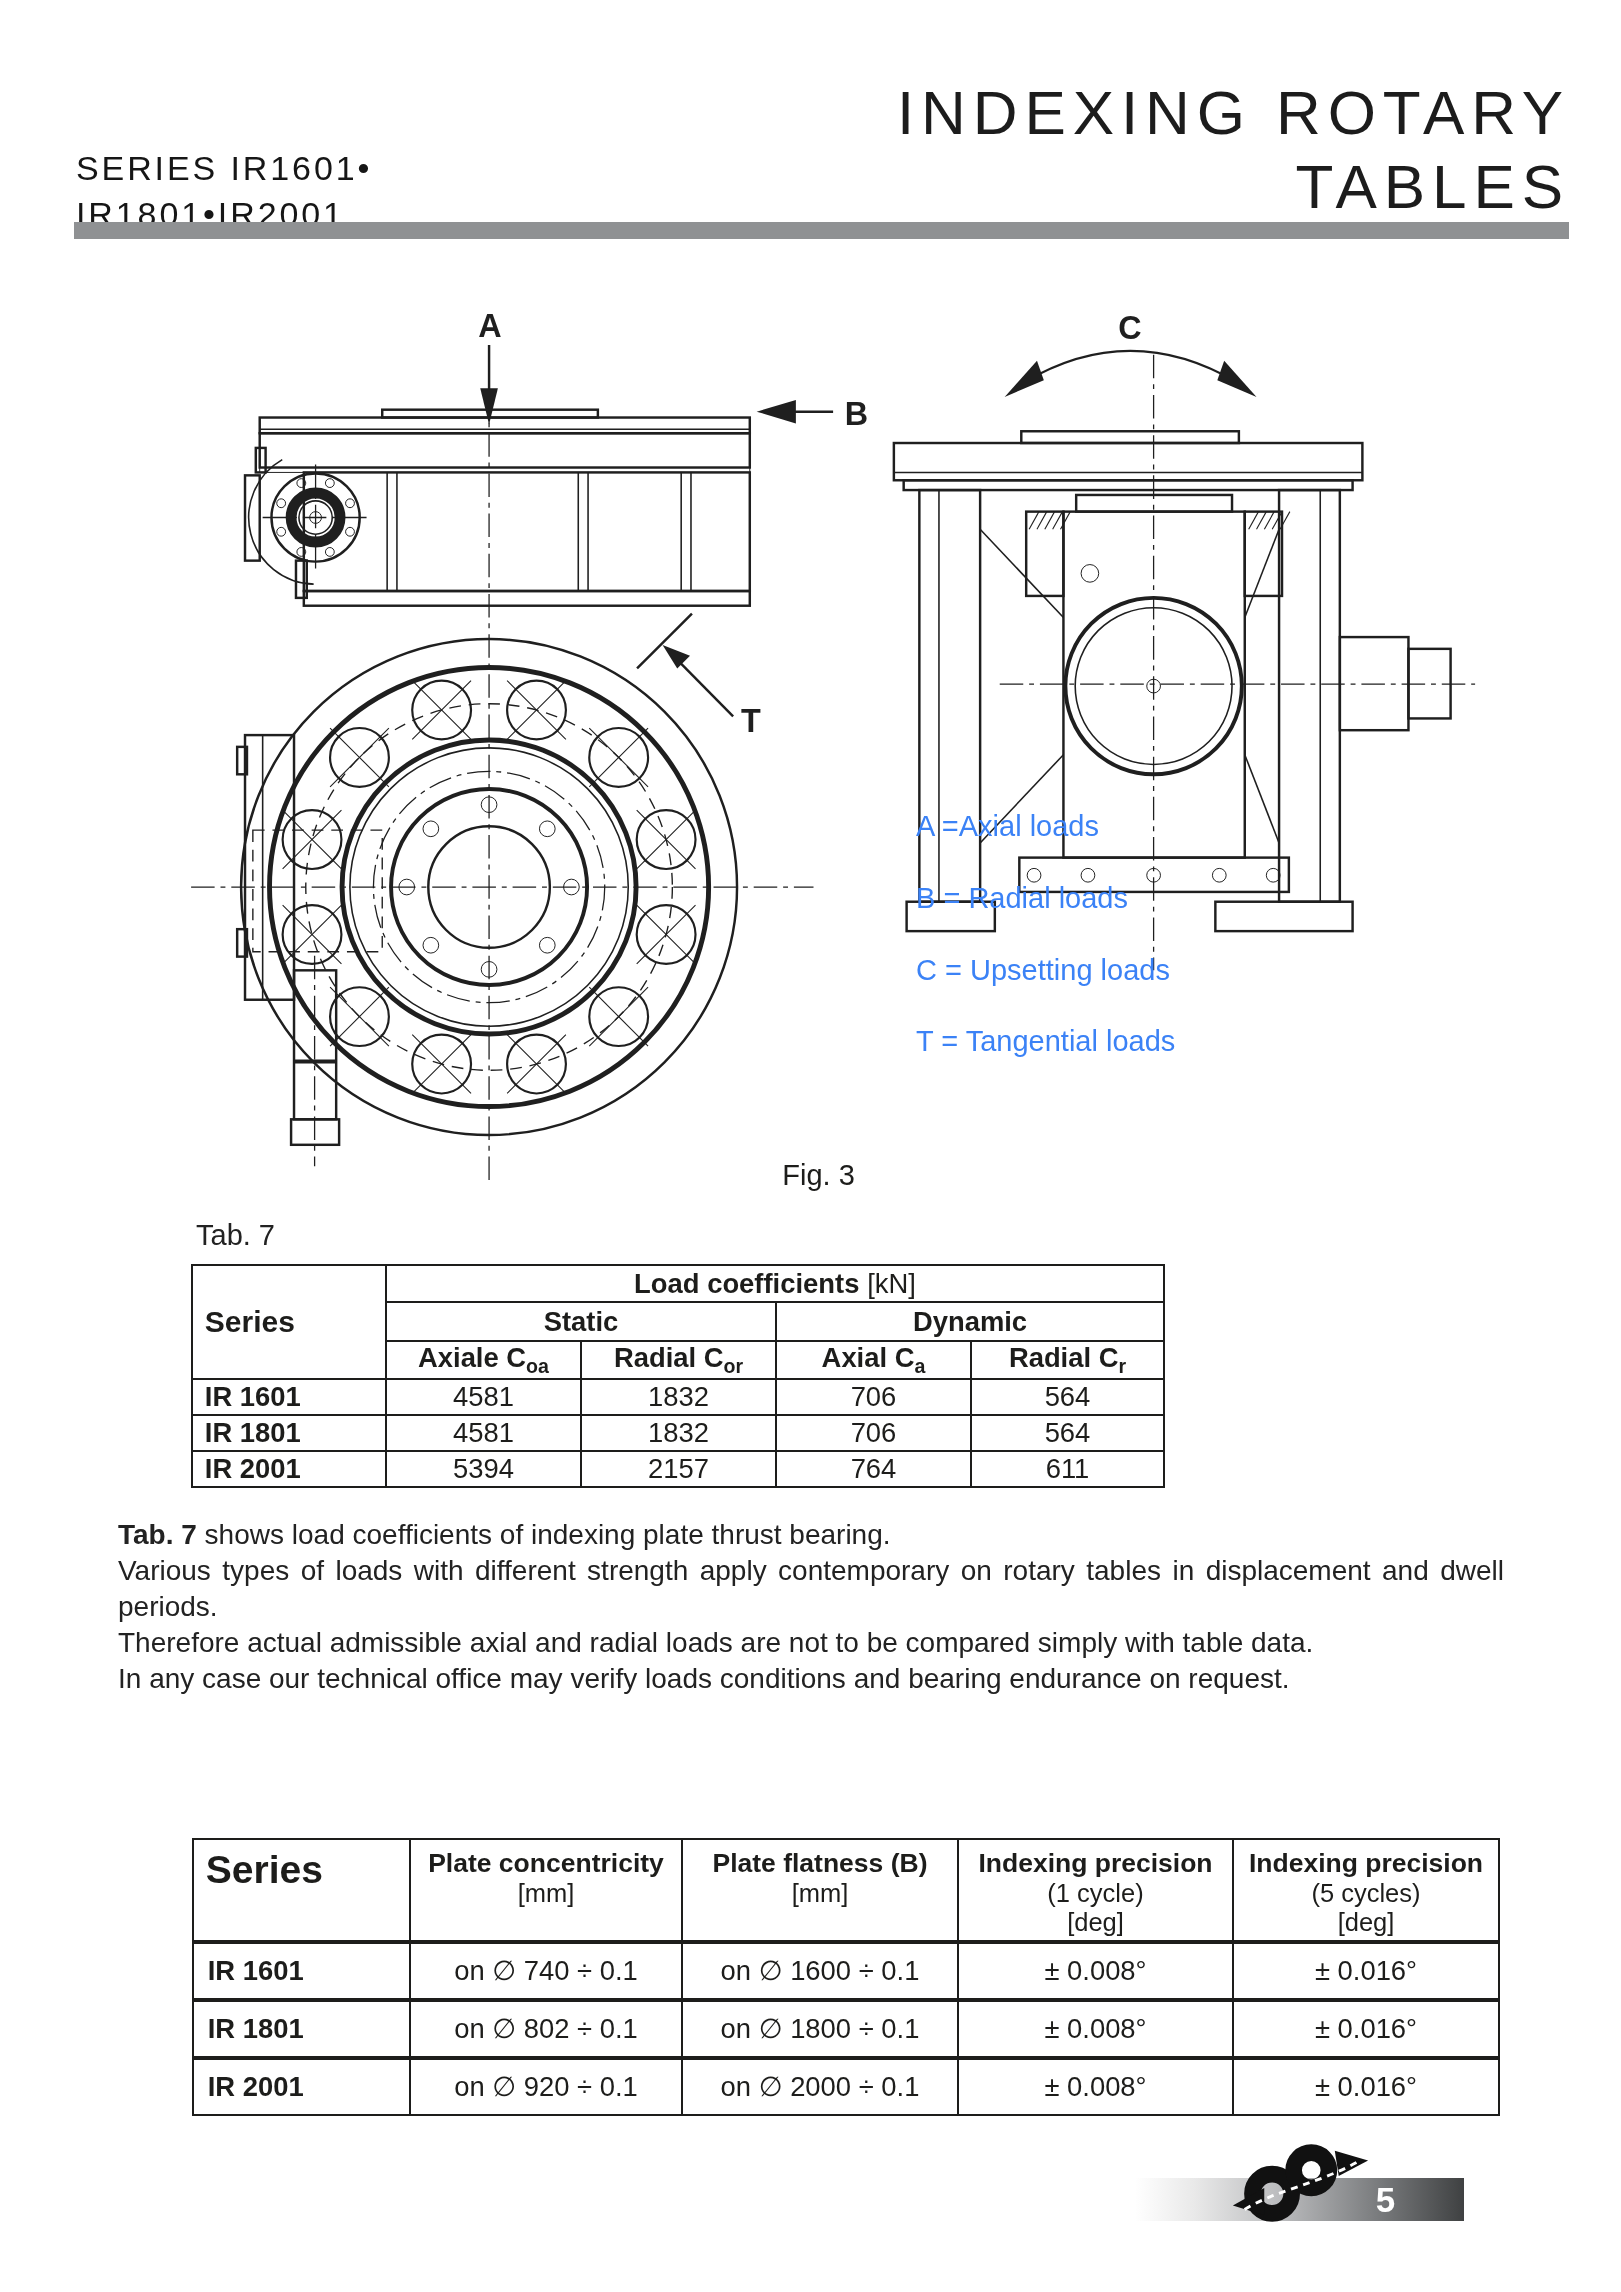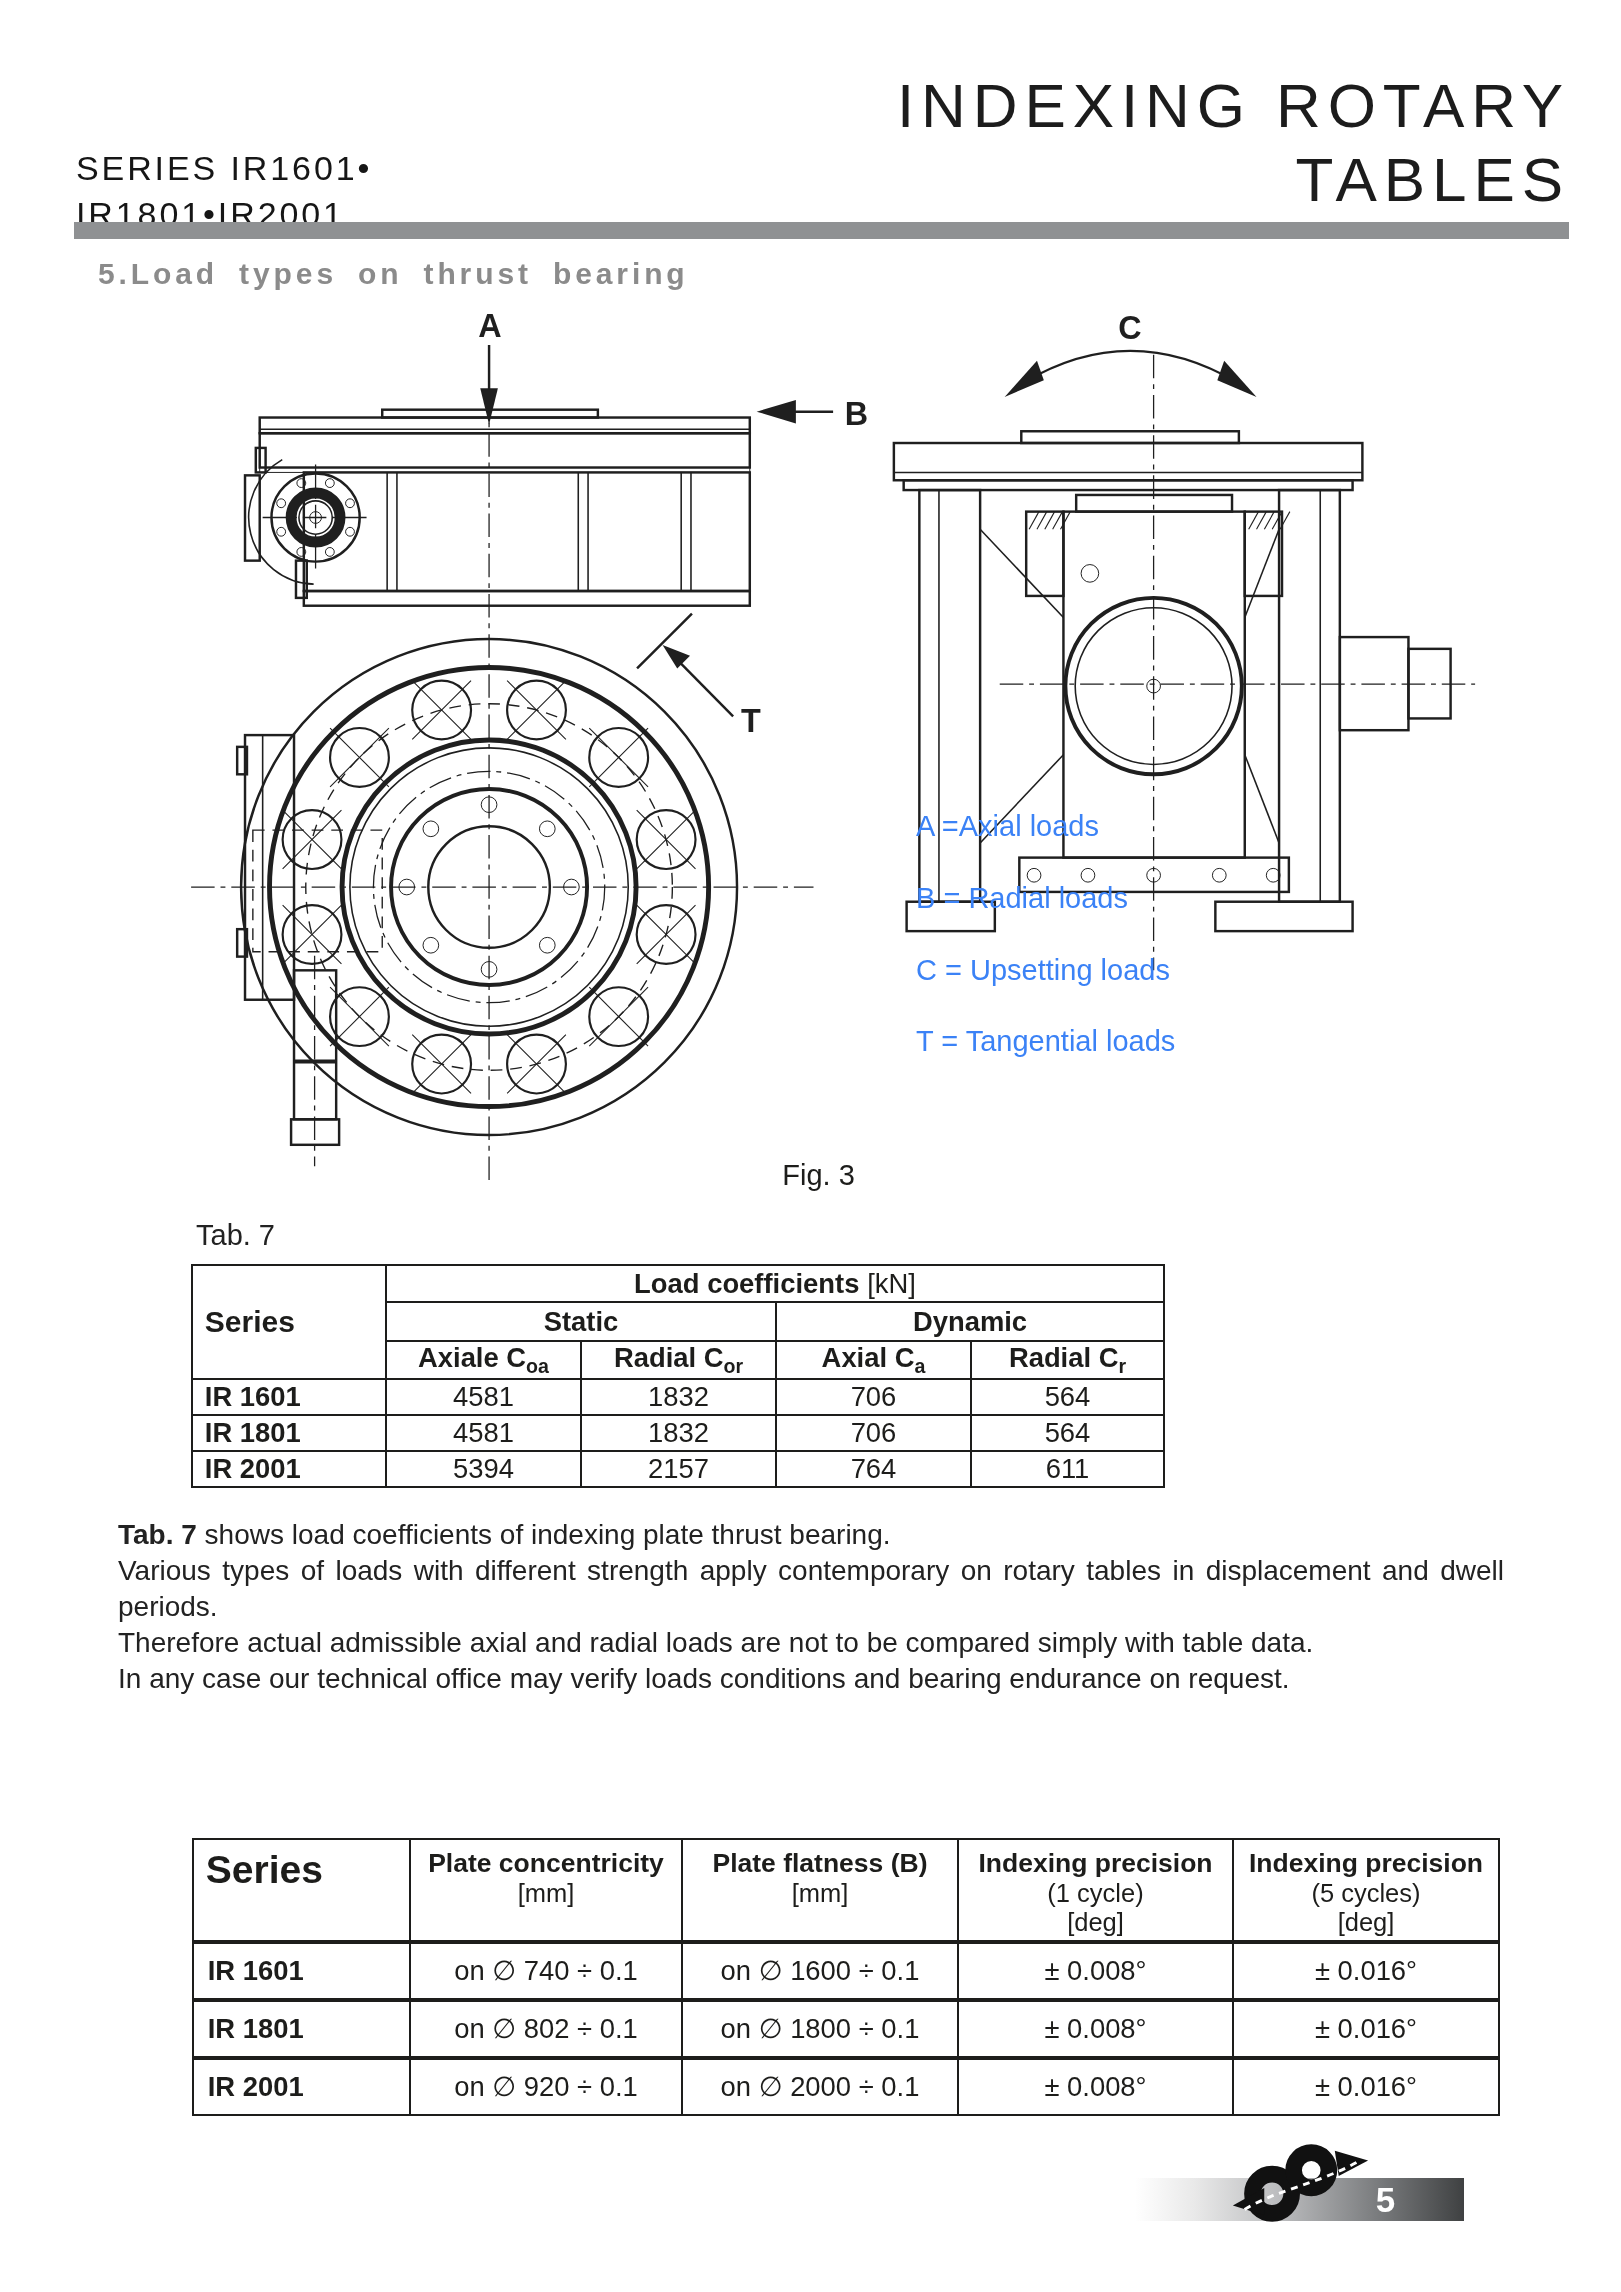--- a/index.html
+++ b/index.html
@@ -2,21 +2,21 @@
 <html><head>
 <meta charset="utf-8">
 <style>
   html,body{margin:0;padding:0;background:#fff;}
   .page{position:relative;width:1621px;height:2293px;background:#ffffff;
         font-family:"Liberation Sans", sans-serif;color:#1d1d1b;overflow:hidden;}
 
   
   .series-block{position:absolute;left:76px;top:145px;font-size:34px;letter-spacing:2.9px;
                 line-height:46px;color:#161616;}
-  .title-block{position:absolute;top:69px;right:51px;text-align:right;font-size:62px;
+  .title-block{position:absolute;top:76px;right:51px;text-align:right;font-size:62px;
                letter-spacing:6.9px;line-height:74px;color:#1c1c1c;font-weight:400;}
   .header-rule{position:absolute;left:74px;top:222px;width:1495px;height:16.7px;background:#8f9193;}
 
   
   .section-heading{position:absolute;left:98px;font-size:30px;font-weight:bold;
                    letter-spacing:3.9px;word-spacing:8.8px;color:#8b8b8b;}
   #sec5{top:257px;}
   #sec6{top:1733px;}
 
   
@@ -84,21 +84,20 @@
   <div class="series-block">
     <div>SERIES IR1601•</div>
     <div>IR1801•IR2001</div>
   </div>
   <div class="title-block">
     <div>INDEXING ROTARY</div>
     <div>TABLES</div>
   </div>
   <div class="header-rule"></div>
 
-  <div class="section-heading" id="sec5">5.Load types on thrust bearing</div>
 
   <svg class="fig" viewBox="0 0 1360 910">
 
     <g>
       <line class="dashdot" x1="349" y1="60" x2="349" y2="905"></line>
 
       <g>
         <line class="med" x1="349" y1="52" x2="349" y2="100"></line>
         <polygon class="fillb" points="349,133 340,96 358,96"></polygon>
         <text x="338" y="44">A</text>

